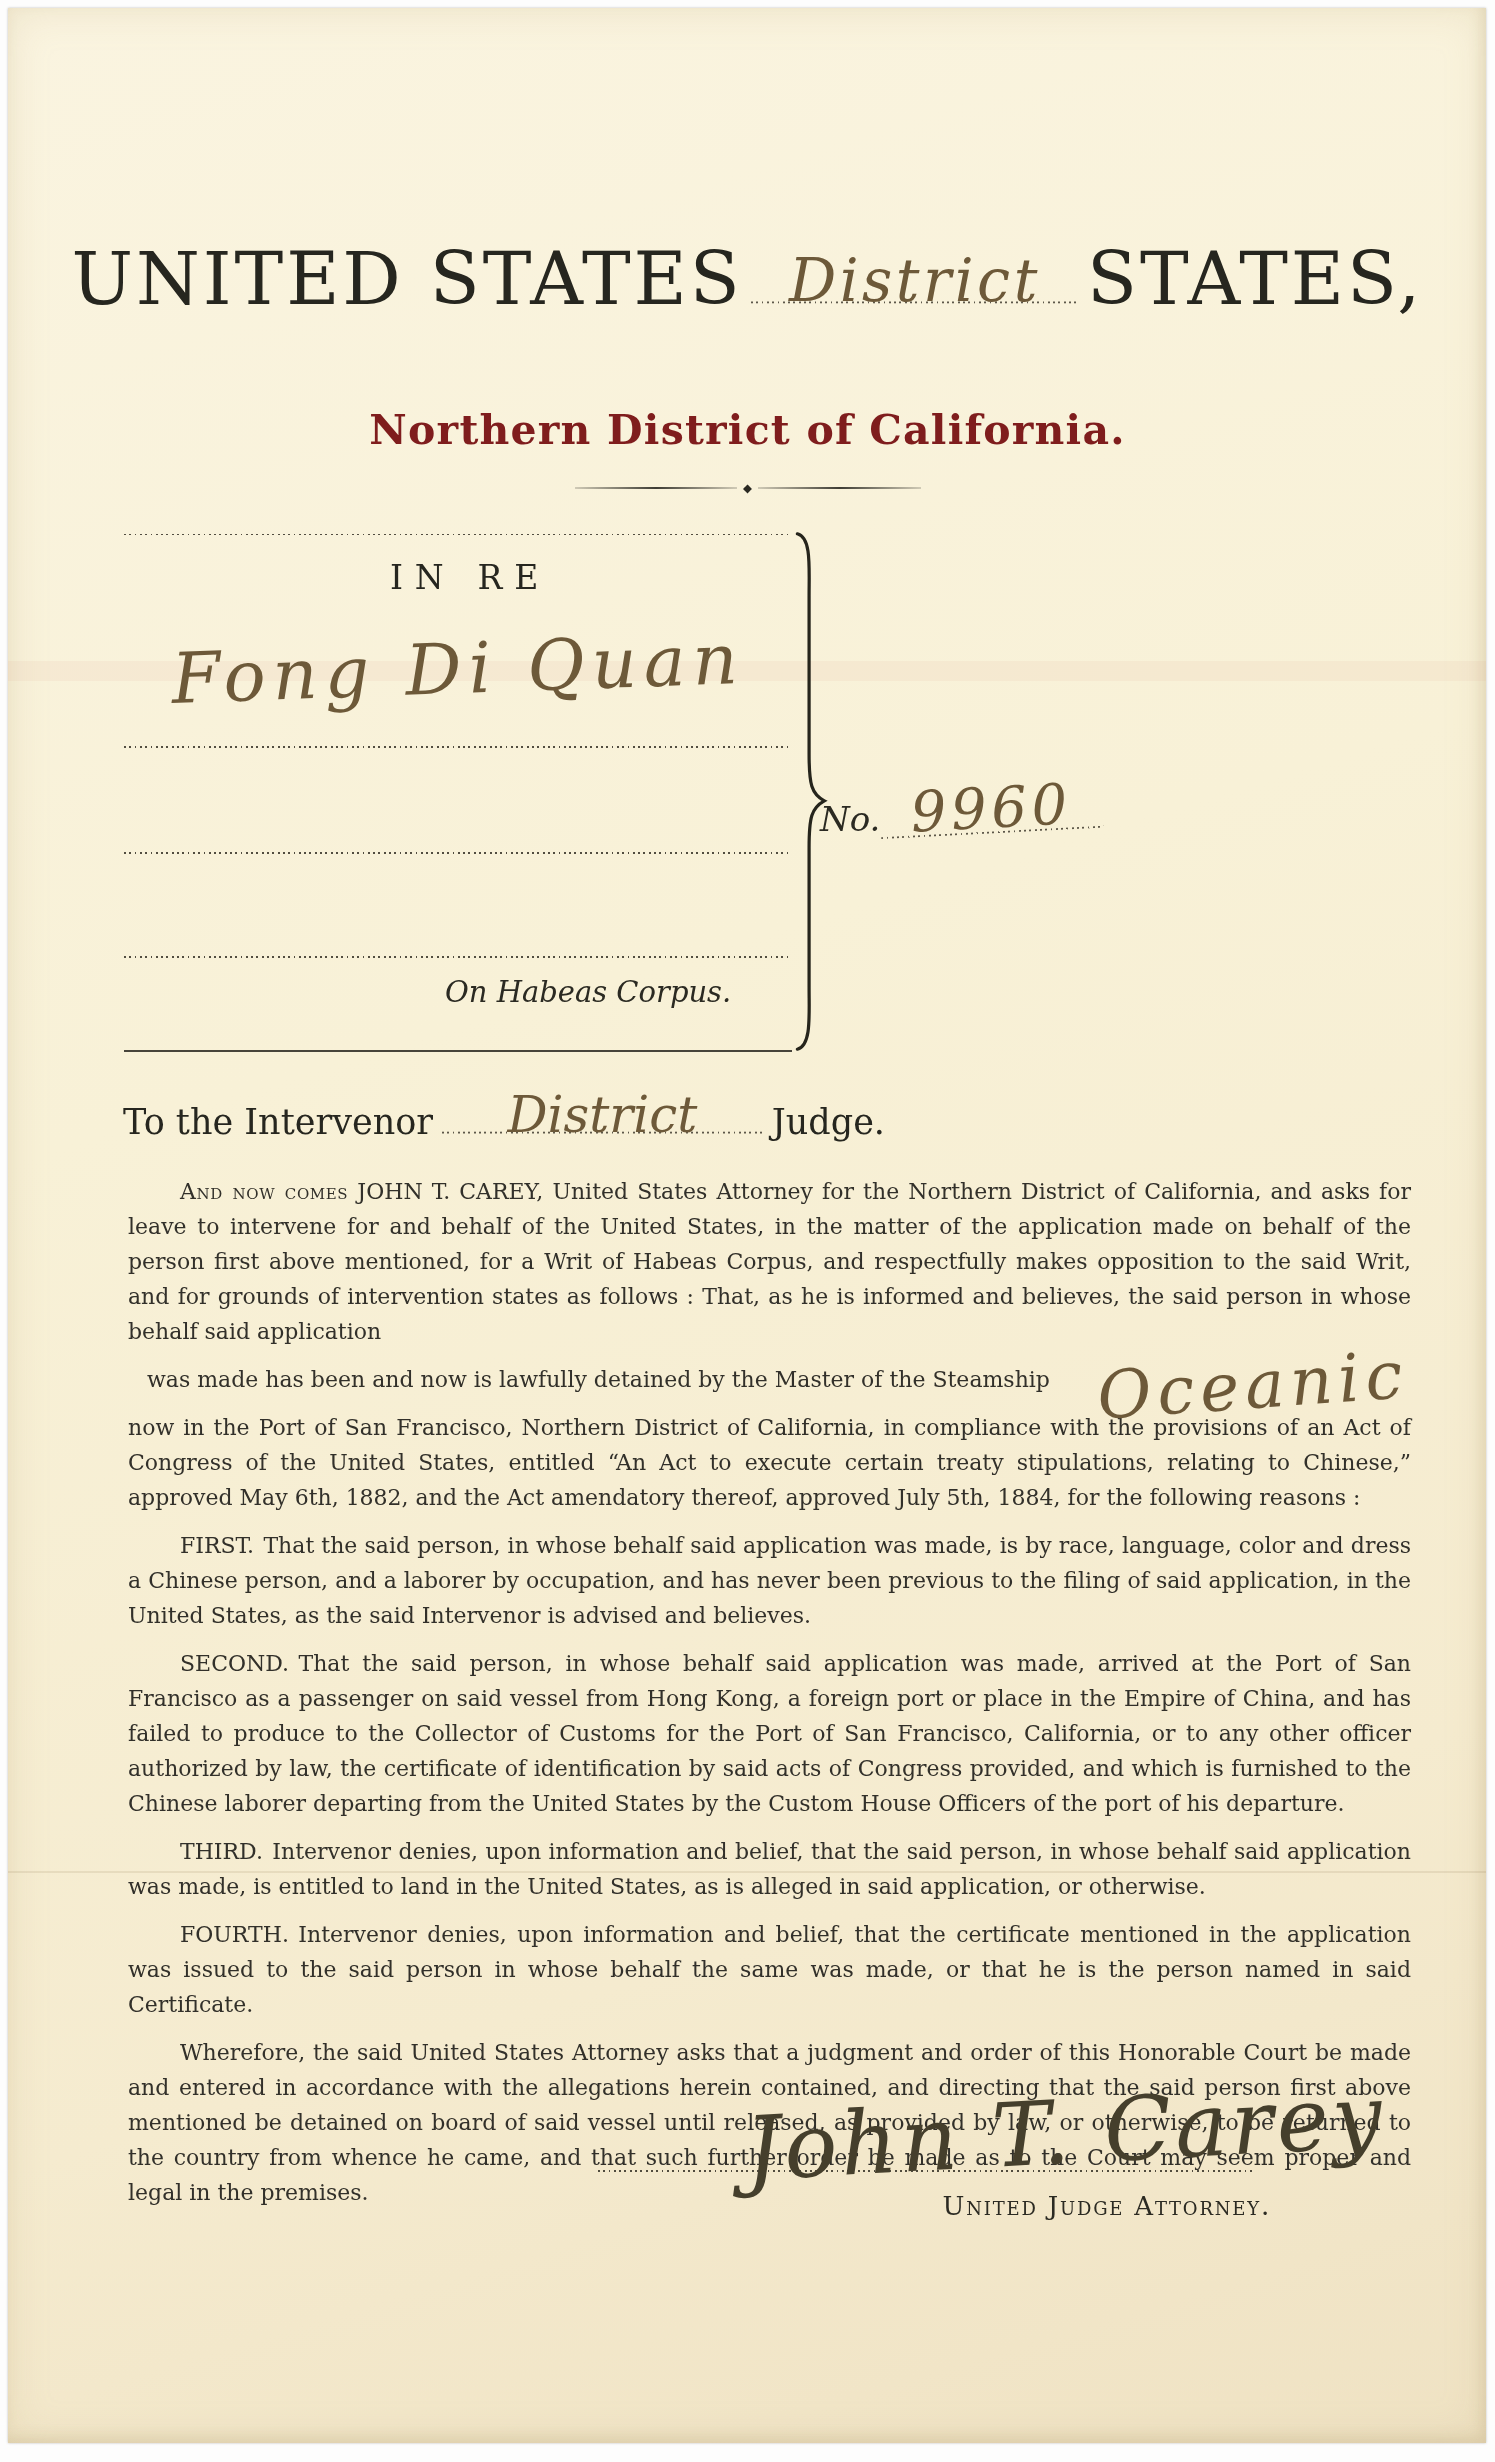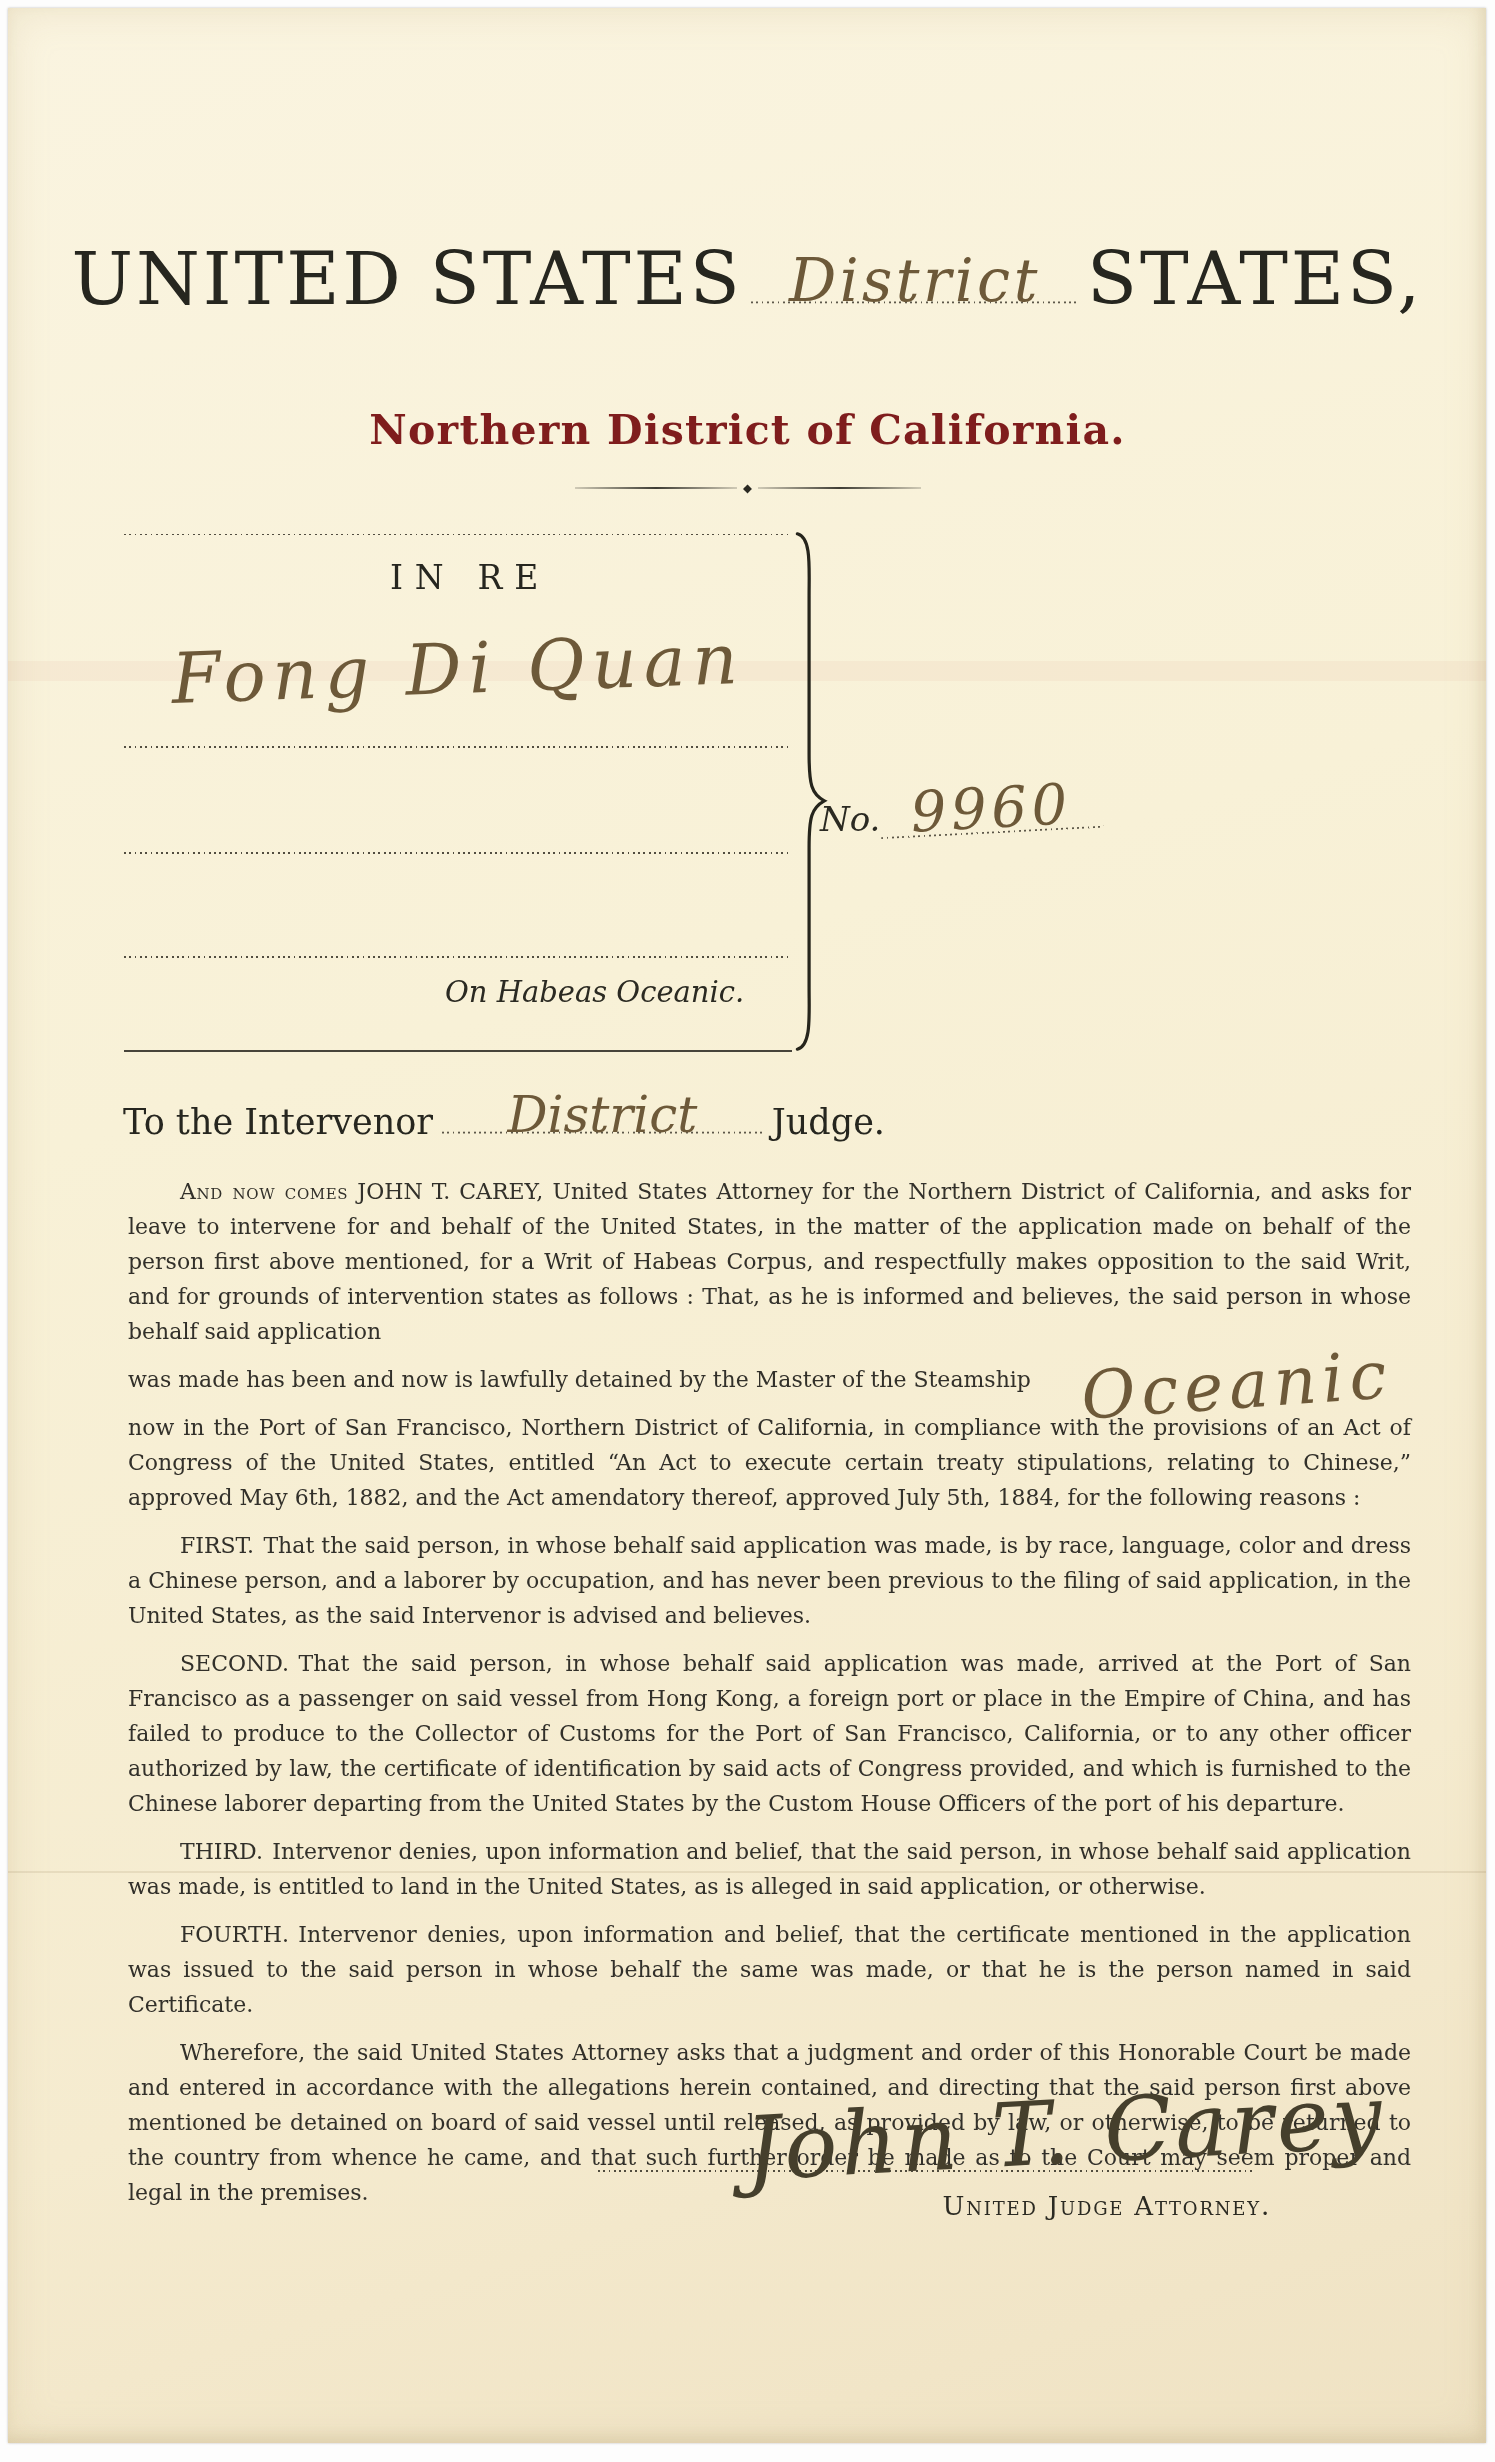--- a/index.html
+++ b/index.html
@@ -65,21 +65,21 @@
   }
   .sal-slot{width:320px;font-size:50px;background-position:0 82%;transform:translateY(-2.3px);}
 
   
   .body-text{position:absolute;left:128px;top:1174px;width:1283px;font-size:22px;line-height:35px;text-align:justify;color:#32302a;}
   .body-text p{margin:0 0 13px 0;text-indent:52px;}
   .body-text p.cont{text-indent:0;}
   .lead-caps{font-variant:small-caps;letter-spacing:0.6px;}
   .plabel{margin-right:9.4px;}
   .ship-row{display:flex;align-items:baseline;margin:0 0 13px 0;}
-  .ship-tail{white-space:nowrap;}
+  .ship-tail{white-space:nowrap;margin-left:19px;}
   .ship-fill{flex:1;position:relative;margin-left:4.7px;
     background-image:repeating-linear-gradient(90deg,rgba(52,48,37,.85) 0 1.8px,transparent 1.8px 5.3px);
     background-repeat:no-repeat;background-size:100% 1.8px;background-position:0 27px;}
   .ship-script{position:absolute;left:12%;bottom:-16.4px;font-size:66px;letter-spacing:5.9px;transform:rotate(-4deg);white-space:nowrap;}
 
   
   .sig-block{position:absolute;left:0;top:2087px;width:100%;height:188px;}
   .sig-dotline{left:598px;top:83px;width:657px;}
   .sig-script{position:absolute;left:745px;top:-5.9px;font-size:88px;letter-spacing:3.5px;color:#453f2c;transform:rotate(-3deg);white-space:nowrap;}
   .sig-title{position:absolute;left:762px;top:104px;width:509px;text-align:right;font-variant:small-caps;font-size:26px;letter-spacing:1.8px;color:#2b2a22;}
@@ -107,21 +107,21 @@
     <span class="bar"></span>
   </div>
 
   <div class="caption-box">
     <div class="dotline cb-topline"></div>
     <div class="in-re">IN RE</div>
     <div class="party-script script">Fong Di Quan</div>
     <div class="dotline cb-nameline"></div>
     <div class="dotline cb-line2"></div>
     <div class="dotline cb-line3"></div>
-    <div class="habeas">On Habeas Oceanic.</div>
+    <div class="habeas">On Habeas Corpus.</div>
     <div class="cb-bottomline"></div>
 
     <svg class="brace" viewBox="0 0 70 888" aria-hidden="true">
       <path d="M16,4 C40,10 36,60 36,110 L36,380 C36,432 40,448 62,460 C40,472 36,488 36,540 L36,778 C36,828 40,878 16,884" fill="none" stroke="#26251c" stroke-width="5.5" stroke-linecap="round"></path>
     </svg>
 
     <div class="no-group">
       <span class="no-label">No.</span>
       <span class="script-slot no-slot script">9960</span>
     </div>

